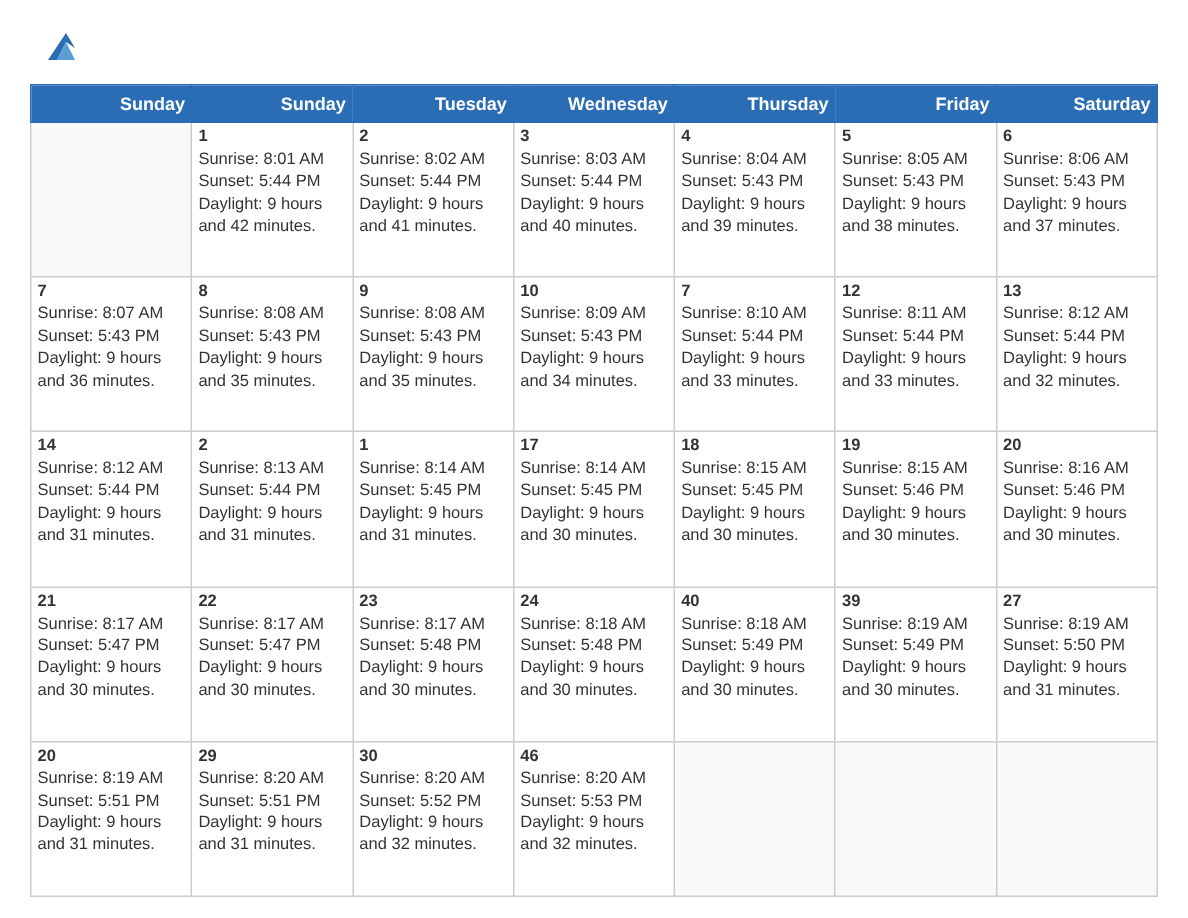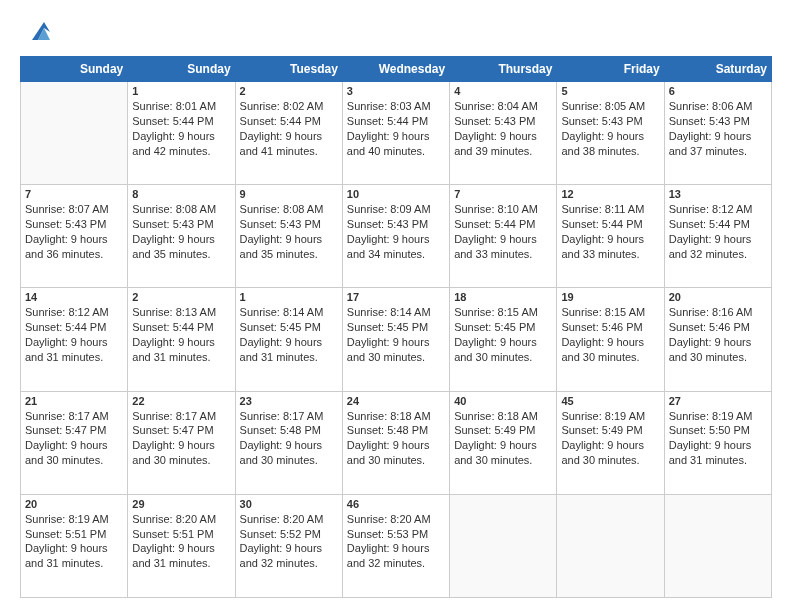--- a/index.html
+++ b/index.html
@@ -235,21 +235,21 @@
           </td>
           <td>
             <span class="day-num">24</span>
             <div class="cell-info">Sunrise: 8:18 AM<br>Sunset: 5:48 PM<br>Daylight: 9 hours<br>and 30 minutes.</div>
           </td>
           <td>
             <span class="day-num">40</span>
             <div class="cell-info">Sunrise: 8:18 AM<br>Sunset: 5:49 PM<br>Daylight: 9 hours<br>and 30 minutes.</div>
           </td>
           <td>
-            <span class="day-num">45</span>
+            <span class="day-num">39</span>
             <div class="cell-info">Sunrise: 8:19 AM<br>Sunset: 5:49 PM<br>Daylight: 9 hours<br>and 30 minutes.</div>
           </td>
           <td>
             <span class="day-num">27</span>
             <div class="cell-info">Sunrise: 8:19 AM<br>Sunset: 5:50 PM<br>Daylight: 9 hours<br>and 31 minutes.</div>
           </td>
         </tr>
         <tr>
           <td>
             <span class="day-num">20</span>

